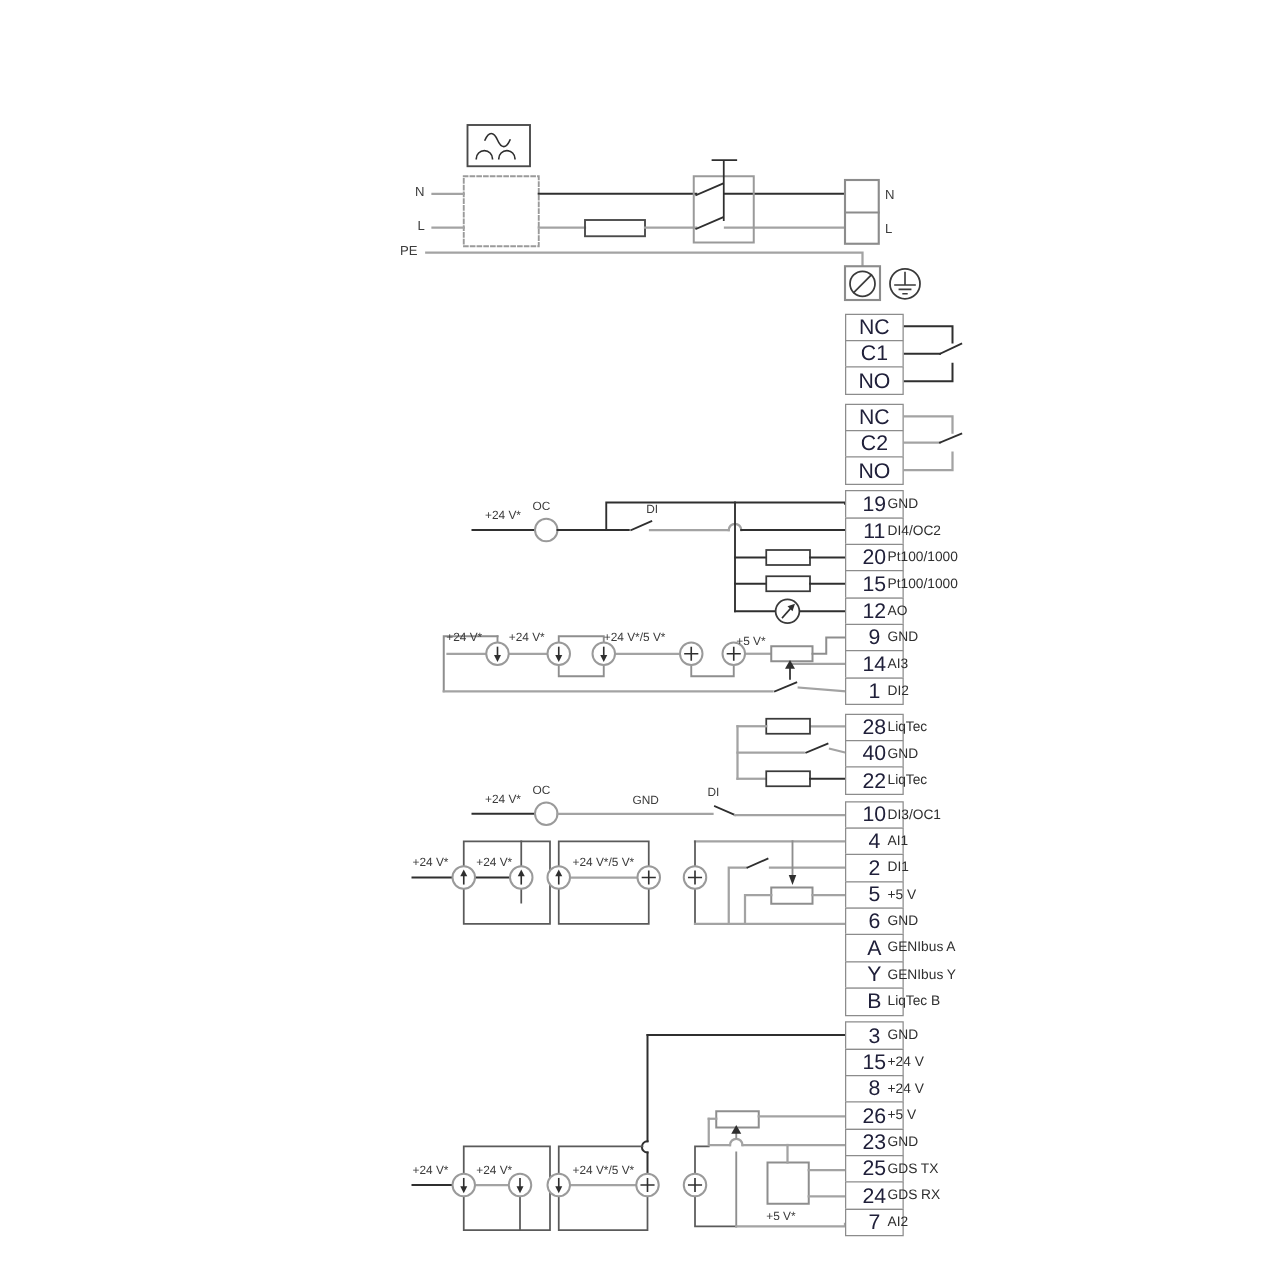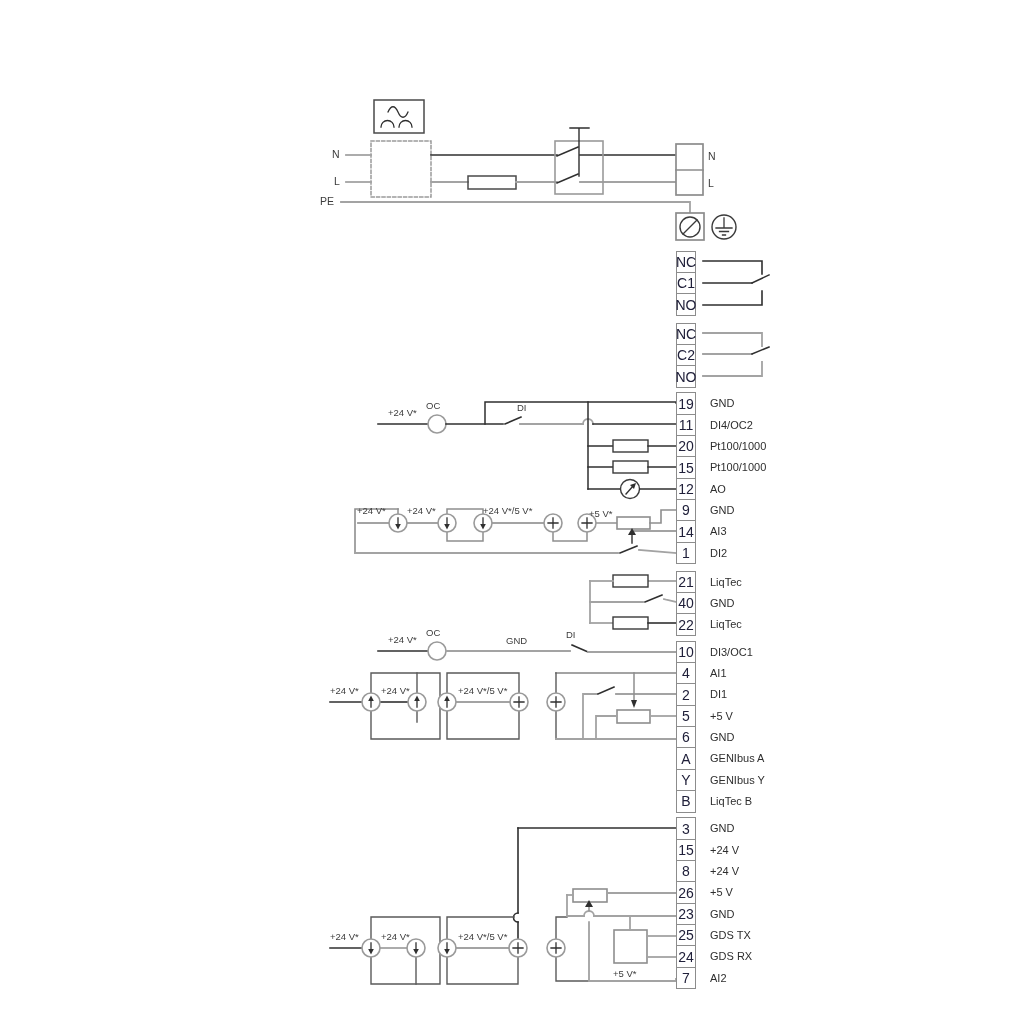--- a/index.html
+++ b/index.html
@@ -3,23 +3,23 @@
 <meta charset="utf-8">
 <style>
   html,body{margin:0;padding:0;background:#ffffff;}
   #canvas{position:relative;width:1024px;height:1024px;background:#ffffff;overflow:hidden;
           font-family:"Liberation Sans", sans-serif;color:#2e2e2e;}
   #wires{position:absolute;left:0;top:0;z-index:1;}
   .clabel{position:absolute;z-index:3;font-size:9.5px;color:#3c3c3c;white-space:nowrap;}
   .plabel{position:absolute;z-index:3;font-size:10.5px;color:#3c3c3c;white-space:nowrap;}
   .tgroup{position:absolute;left:676px;z-index:2;width:260px;}
   .trow{position:absolute;left:0;height:23px;}
-  .tbox{position:absolute;left:0;top:0;width:20px;height:22.9px;box-sizing:border-box;
+  .tbox{position:absolute;left:0;top:0;width:47px;height:22.9px;box-sizing:border-box;
         border:1.6px solid #8c8c8c;background:#ffffff;display:flex;align-items:center;
-        justify-content:center;font-size:14px;color:#20203a;}
+        justify-content:center;font-size:17px;color:#20203a;}
   .tlabel{position:absolute;left:34px;top:0;height:22.9px;line-height:22.9px;
           font-size:11px;color:#2e2e2e;white-space:nowrap;}
 </style>
 </head>
 <body>
 
 <div id="canvas">
 
 <svg id="wires" width="1024" height="1024" viewBox="0 0 1024 1024" fill="none" stroke-linecap="square">
 
@@ -342,21 +342,21 @@
         <div class="tbox">14</div>
         <div class="tlabel">AI3</div>
       </div>
       <div class="trow" style="top: 149.31px;">
         <div class="tbox">1</div>
         <div class="tlabel">DI2</div>
       </div>
     </div>
 <div class="tgroup" style="top:570.5px;">
       <div class="trow" style="top: 0px;">
-        <div class="tbox">21</div>
+        <div class="tbox">28</div>
         <div class="tlabel">LiqTec</div>
       </div>
       <div class="trow" style="top: 21.33px;">
         <div class="tbox">40</div>
         <div class="tlabel">GND</div>
       </div>
       <div class="trow" style="top: 42.66px;">
         <div class="tbox">22</div>
         <div class="tlabel">LiqTec</div>
       </div>

